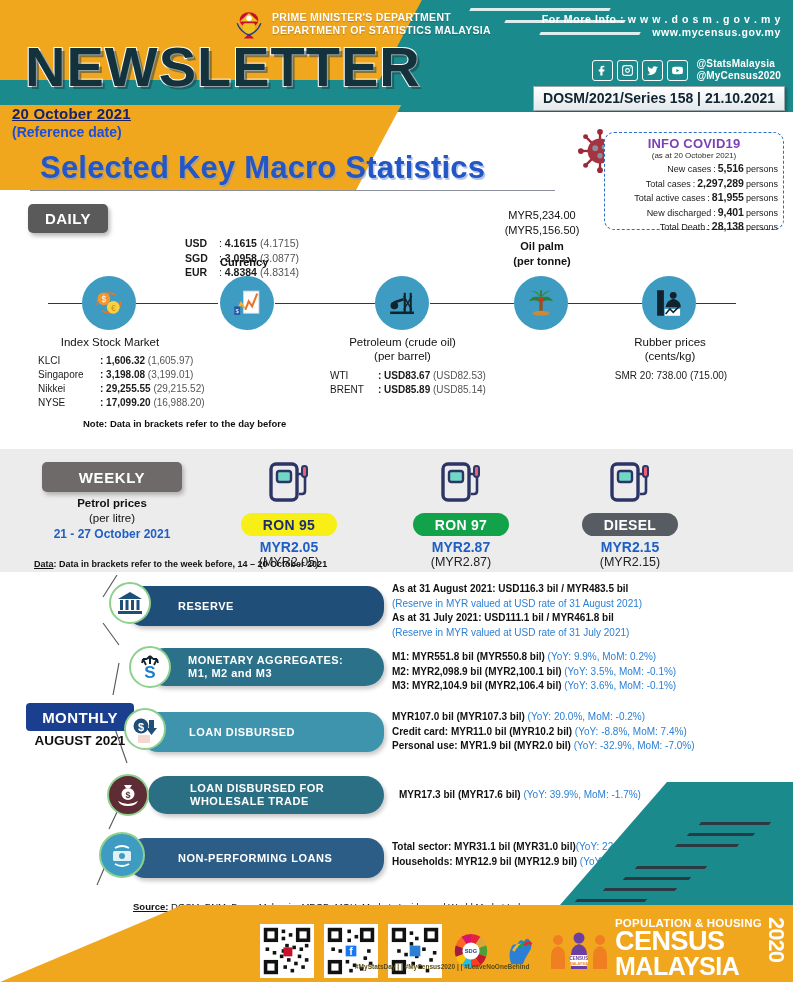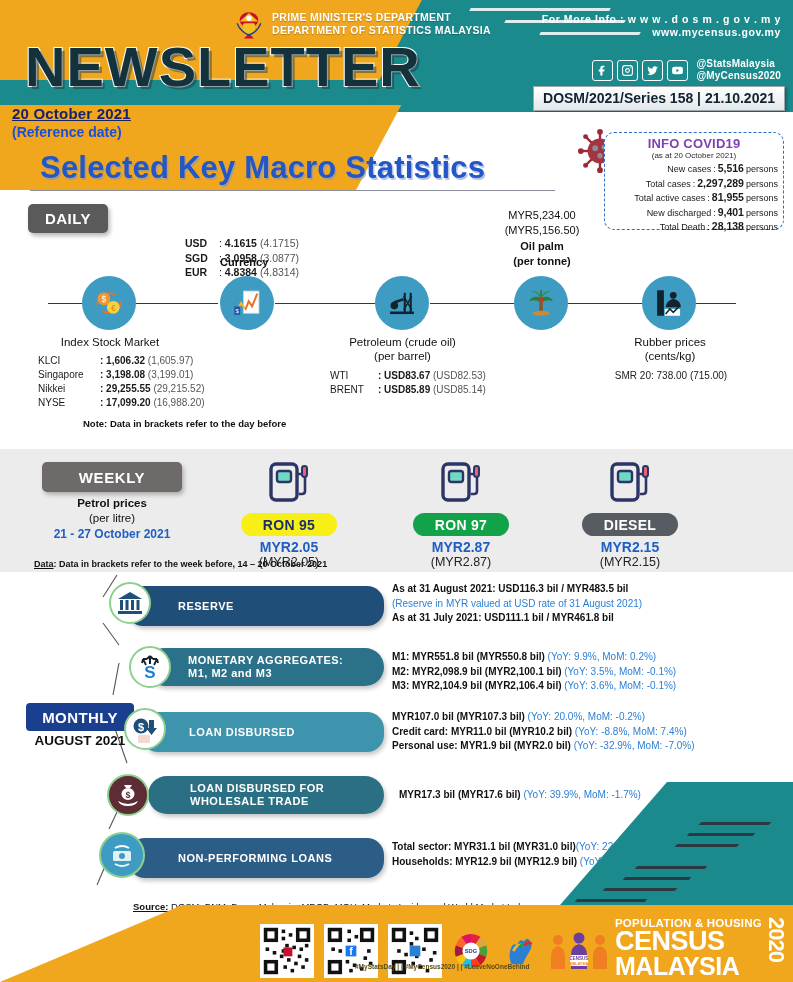--- a/index.html
+++ b/index.html
@@ -608,20 +608,21 @@
         <rect x="9.5" y="11" width="3" height="10" fill="#1f4e79"></rect>
         <rect x="15" y="11" width="3" height="10" fill="#1f4e79"></rect>
         <rect x="20.5" y="11" width="3" height="10" fill="#1f4e79"></rect>
         <rect x="2" y="22" width="24" height="3" fill="#1f4e79"></rect>
       </svg>
     </div>
     <div class="mtext" style="left:392px;top:582px;">
       <div class="b">As at 31 August 2021: USD116.3 bil / MYR483.5 bil</div>
       <div class="blu">(Reserve in MYR valued at USD rate of 31 August 2021)</div>
       <div class="b">As at 31 July 2021: USD111.1 bil / MYR461.8 bil</div>
+      <div class="blu">(Reserve in MYR valued at USD rate of 31 July 2021)</div>
     </div>
   </div>
 
   <div class="mrow">
     <div class="mbar" style="left:146px;top:648px;width:238px;background:#2a7189;height:38px;border-radius:19px;">
       <span class="mbar-label" style="padding-left:42px;">
         <span>MONETARY AGGREGATES:</span><br>
         <span>M1, M2 and M3</span>
       </span>
     </div>

